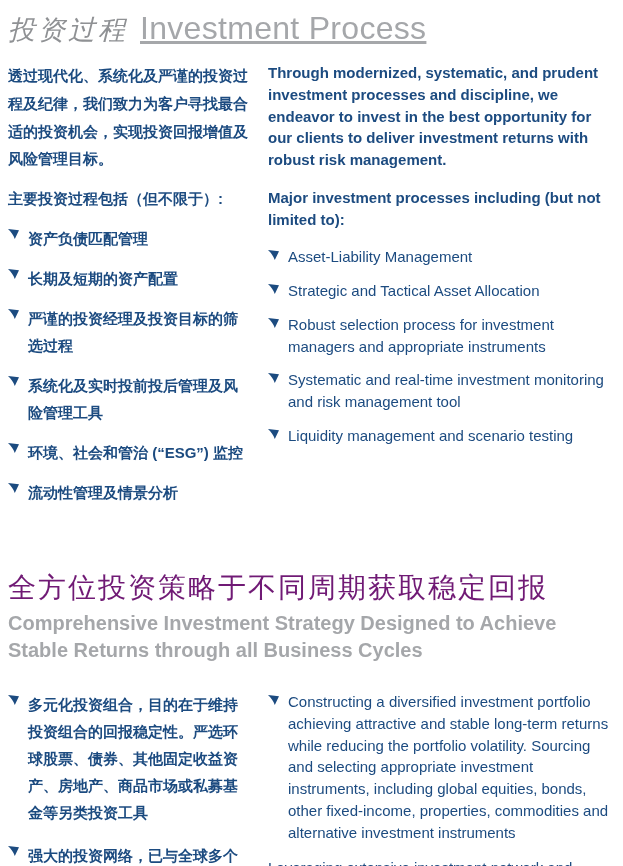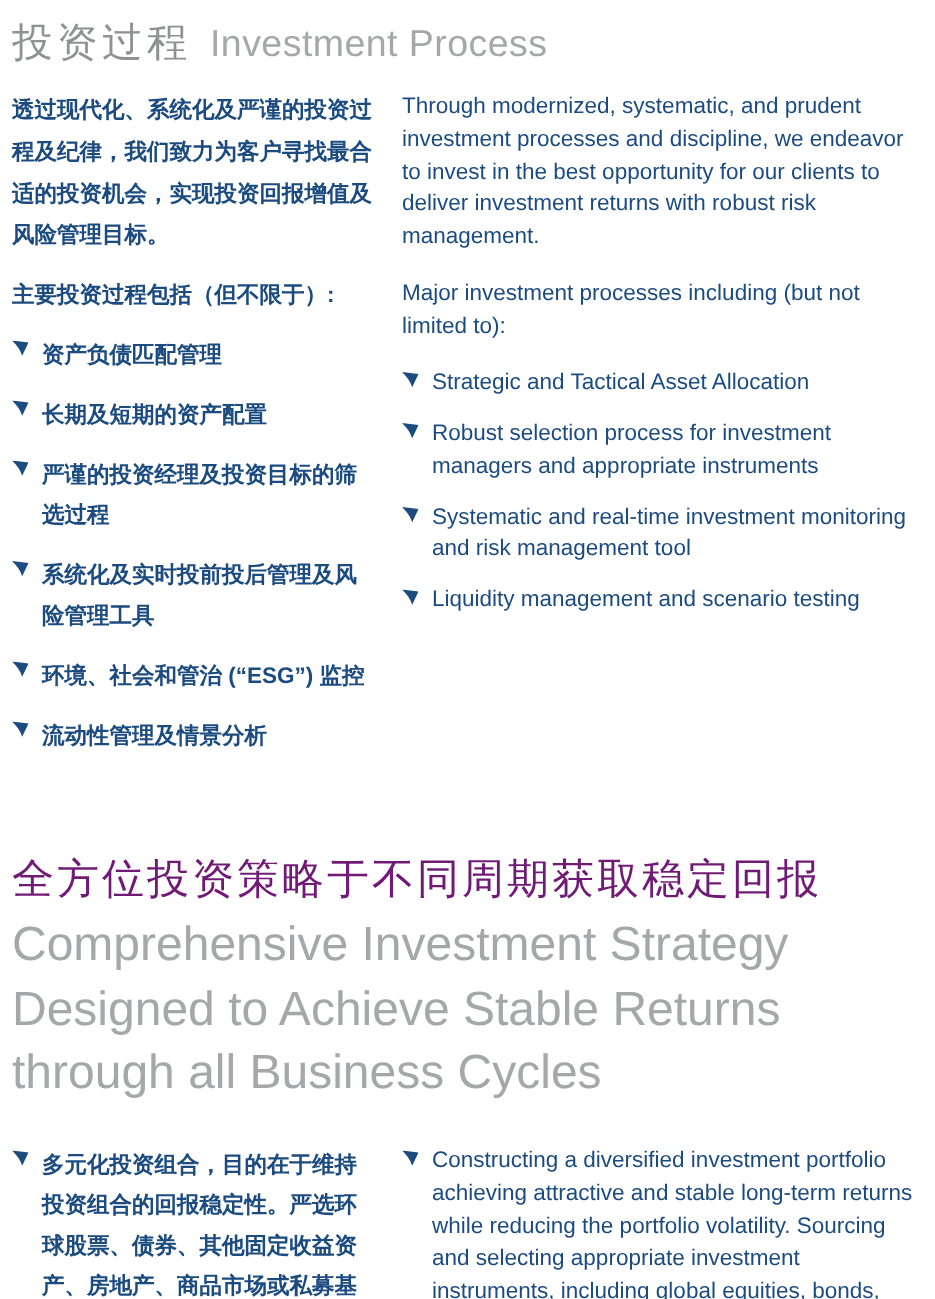--- a/index.html
+++ b/index.html
@@ -7,58 +7,58 @@
   .page {
     width: 623px;
     min-height: 866px;
     padding: 10px 8px 18px 8px;
     font-family: "Liberation Sans", "DejaVu Sans", sans-serif;
     background: #ffffff;
   }
   
   .h1row { margin: 0 0 14px 0; }
   .h1line { display: flex; align-items: baseline; gap: 12px; margin: 0; font-weight: 400; }
-  .h1-zh { font-size: 27px; color: #8f9194; letter-spacing: 3px; font-weight: 400; }
-  .h1-en { font-size: 25px; color: #a5a7aa; letter-spacing: 0.3px; font-weight: 400; }
+  .h1-zh { font-size: 27px; color: #8f9194; letter-spacing: 3px; font-weight: 400; font-style: italic; }
+  .h1-en { font-size: 32px; color: #a5a7aa; letter-spacing: 0.3px; font-weight: 400; text-decoration: underline; }
 
   
   .cols {
     display: grid;
     grid-template-columns: 240px 1fr;
     column-gap: 20px;
     align-items: start;
   }
 
   
   .zh-intro {
     color: #1c4b80; font-size: 15px; font-weight: 700;
     line-height: 1.85; margin: 0 0 12px 0;
   }
   .en-intro {
-    color: #1c4b80; font-size: 15px; font-weight: 400;
+    color: #1c4b80; font-size: 15px; font-weight: 700;
     line-height: 1.45; margin: 0 0 16px 0;
   }
 
   
   ul.bullets { list-style: none; margin: 6px 0 0 0; padding: 0; }
   li.bullet { display: flex; gap: 9px; margin: 0 0 13px 0; }
   .bicon { width: 11px; height: 11px; flex: 0 0 11px; margin-top: 4px; fill: #1c4b80; }
   .btext { color: #1c4b80; font-size: 15px; }
   .zh-list .btext { font-weight: 700; line-height: 1.8; }
   .en-list .btext { font-weight: 400; line-height: 1.45; }
   .en-list li.bullet { margin-bottom: 12px; }
 
   
   .h2row { margin: 52px 0 22px 0; }
   .h2-zh {
     font-size: 28px; color: #701a75; letter-spacing: 2px;
     font-weight: 400; line-height: 1.2; margin: 0 0 6px 0;
   }
   .h2-en {
-    font-size: 32px; color: #a5a7aa; font-weight: 400;
+    font-size: 20px; color: #a5a7aa; font-weight: 700;
     line-height: 1.32; margin: 0; max-width: 585px;
   }
 
   .section2 .zh-list li.bullet { margin-bottom: 16px; }
   .section2 .en-list li.bullet { margin-bottom: 14px; }
 </style>
 </head>
 <body>
 
 <div class="page">
@@ -117,20 +117,26 @@
             </svg>
             <span class="btext">流动性管理及情景分析</span>
           </li>
         </ul>
     </div>
     <div>
       <p class="en-intro">Through modernized, systematic, and prudent investment processes and discipline, we endeavor to invest in the best opportunity for our clients to deliver investment returns with robust risk management.</p>
       <p class="en-intro">Major investment processes including (but not limited to):</p>
       <ul class="bullets en-list">
 
+          <li class="bullet">
+            <svg class="bicon" viewBox="0 0 12 12" aria-hidden="true">
+              <path d="M0 0 L12 1.4 L7.4 11 C6.1 6.9 3.4 3.2 0 0 Z"></path>
+            </svg>
+            <span class="btext">Asset-Liability Management</span>
+          </li>
 
           <li class="bullet">
             <svg class="bicon" viewBox="0 0 12 12" aria-hidden="true">
               <path d="M0 0 L12 1.4 L7.4 11 C6.1 6.9 3.4 3.2 0 0 Z"></path>
             </svg>
             <span class="btext">Strategic and Tactical Asset Allocation</span>
           </li>
 
           <li class="bullet">
             <svg class="bicon" viewBox="0 0 12 12" aria-hidden="true">

